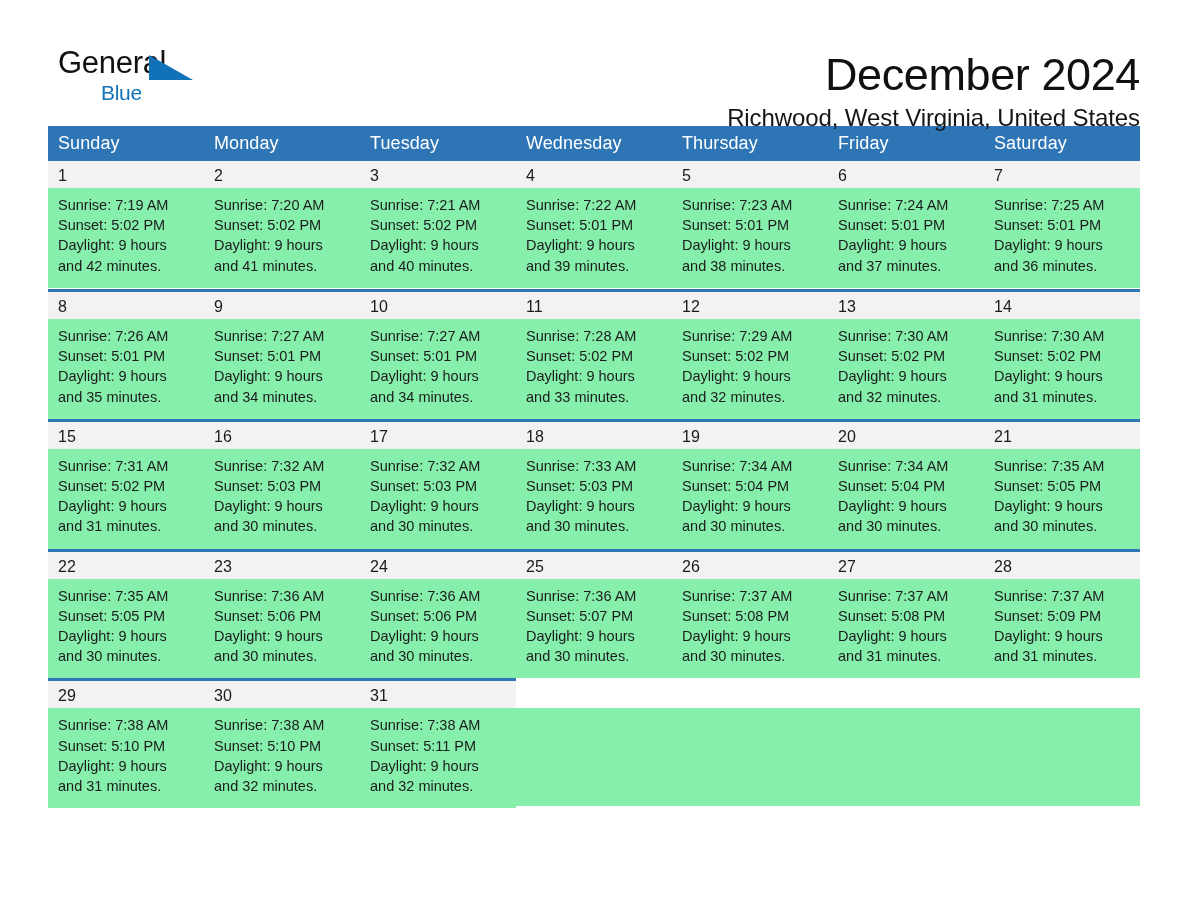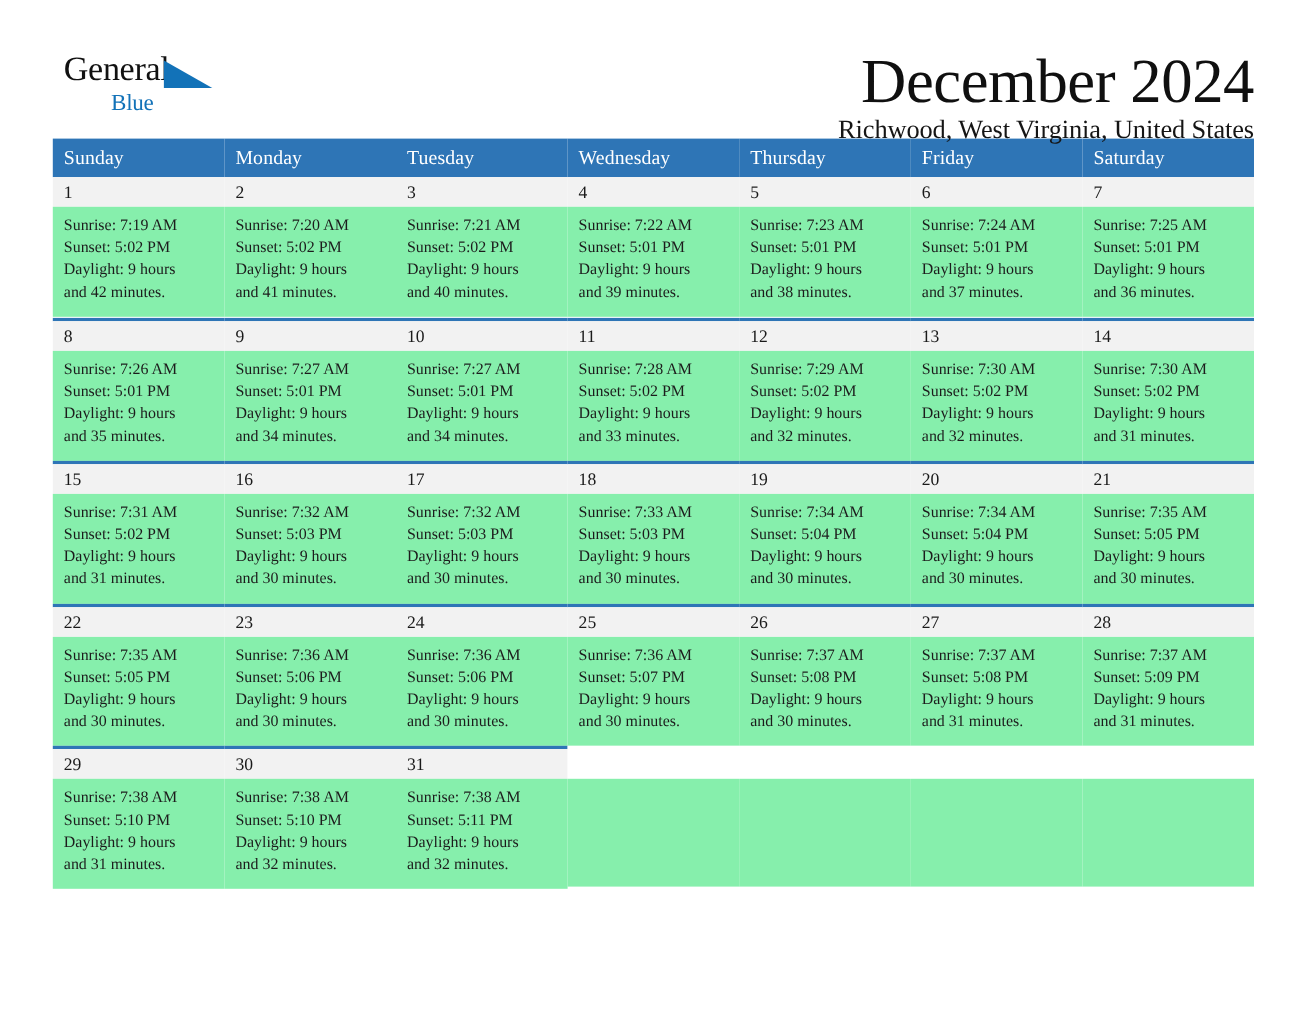--- a/index.html
+++ b/index.html
@@ -13,21 +13,20 @@
     height: 918px;
     font-family: "Liberation Sans", sans-serif;
     color: #1a1a1a;
     overflow: hidden;
   }
   .page {
     position: relative;
     width: 1188px;
     height: 918px;
     box-sizing: border-box;
-    font-family: Liberation Serif, serif;
   }
 
   
   .header {
     position: relative;
     height: 110px;
     padding: 46px 48px 0 58px;
     box-sizing: border-box;
     display: flex;
     align-items: flex-start;
@@ -66,21 +65,21 @@
     color: #1272b8;
     line-height: 34px;
     letter-spacing: -0.3px;
     font-weight: 400;
   }
   .title-block {
     text-align: right;
     padding-top: 2px;
   }
   .month-title {
-    font-size: 57px;
+    font-size: 45px;
     font-weight: 400;
     color: #101010;
     line-height: 54px;
     letter-spacing: -0.4px;
   }
   .location {
     font-size: 24px;
     font-weight: 400;
     color: #151515;
     line-height: 32px;

